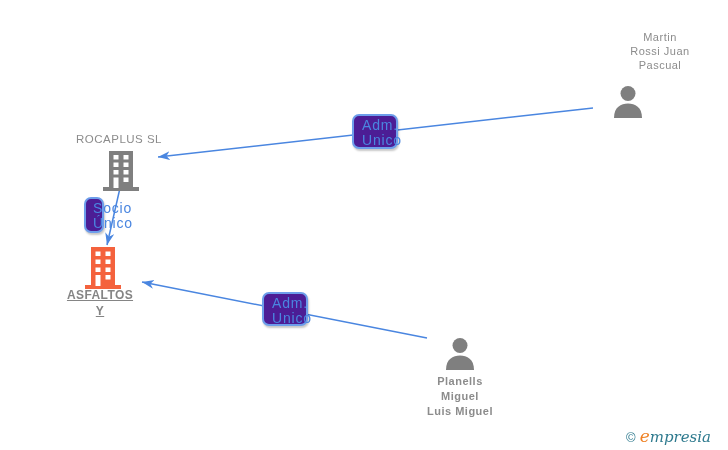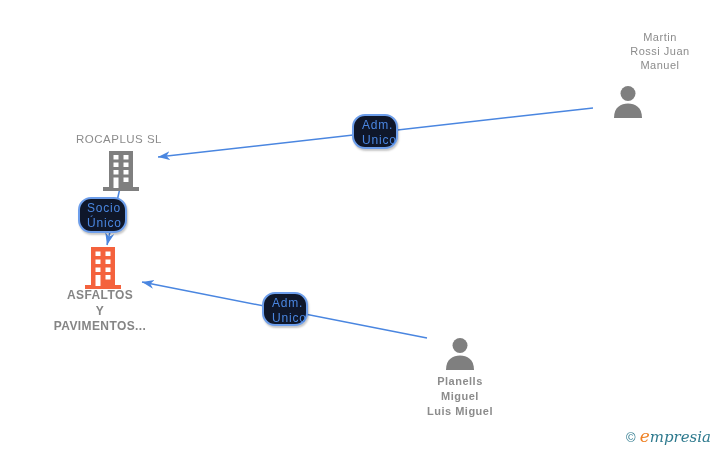--- a/index.html
+++ b/index.html
@@ -9,29 +9,29 @@
   }
   .connectors{position:absolute;left:0;top:0;z-index:1;}
   .node-label{
     position:absolute;z-index:2;color:#8c8c8c;font-size:11px;line-height:14px;
     letter-spacing:0.5px;text-align:center;white-space:nowrap;transform:translateX(-50%);
   }
   .company-label{font-size:11.5px;}
   .company-label-strong{font-weight:bold;font-size:12px;line-height:15.5px;color:#858585;letter-spacing:0.4px;}
   .node-icon{position:absolute;z-index:2;}
   .edge-box{
-    position:absolute;z-index:3;background:#0f172a;
-    border:2px solid #6d9eeb;border-radius:13px;
-    color:#4a86e0;font-size:12px;line-height:15px;letter-spacing:0.8px;
+    position:absolute;z-index:3;background:#4c1d95;
+    border:2px solid #6d9eeb;border-radius:7px;
+    color:#4a86e0;font-size:14px;line-height:15px;letter-spacing:0.8px;
     padding:2px 4px 2px 8px;box-sizing:border-box;
     box-shadow:1px 2px 2px rgba(0,0,0,0.22);
     white-space:nowrap;
   }
   .box1{left:352px;top:114px;width:46px;height:35px;}
-  .box-socio{left:78px;top:197px;width:49px;height:36px;padding-left:7px;}
+  .box-socio{left:84px;top:197px;width:20px;height:36px;padding-left:7px;}
   .box2{left:262px;top:292px;width:46px;height:34px;}
   .watermark{
     position:absolute;right:17px;bottom:4px;z-index:4;
     font-family:"DejaVu Serif", serif;font-style:italic;font-size:15px;color:#2e7a8e;
     white-space:nowrap;
   }
   .watermark .copy{font-style:normal;font-family:"Liberation Sans",sans-serif;font-size:13px;margin-right:4px;color:#2e7a8e;}
   .watermark .brand-e{color:#ef8023;font-size:17px;}
 </style>
 </head>
@@ -47,21 +47,21 @@
     </defs>
     <path d="M593,108 L158,157" stroke="#4a86e0" stroke-width="1.5" fill="none" marker-end="url(#arrow)"></path>
     <path d="M120,188 L107,245" stroke="#4a86e0" stroke-width="1.5" fill="none" marker-end="url(#arrow)"></path>
     <path d="M427,338 L142,282" stroke="#4a86e0" stroke-width="1.5" fill="none" marker-end="url(#arrow)"></path>
   </svg>
 
   <div>
     <div class="node-label" style="left:660px;top:30px;">
       <div>Martin</div>
       <div>Rossi Juan</div>
-      <div>Manuel</div>
+      <div>Pascual</div>
     </div>
     <svg class="node-icon" style="left:612px;top:85px;" width="32" height="33" viewBox="0 0 32 33">
       <circle cx="16" cy="8.5" r="7.5" fill="#7f7f7f"></circle>
       <path d="M2 33 C2 22 9 18.5 16 18.5 C23 18.5 30 22 30 33 Z" fill="#7f7f7f"></path>
     </svg>
   </div>
 
   <div>
     <div class="node-label company-label" style="left:119px;top:132px;text-align:center;">ROCAPLUS SL</div>
     <svg class="node-icon" style="left:102px;top:151px;" width="38" height="40" viewBox="0 0 38 40">
@@ -84,24 +84,23 @@
       <rect x="7" y="0" width="24" height="39" fill="#f4623d"></rect>
       <rect x="11.5" y="4.5" width="5" height="4.5" fill="#fff"></rect>
       <rect x="21.5" y="4.5" width="5" height="4.5" fill="#fff"></rect>
       <rect x="11.5" y="12.5" width="5" height="4.5" fill="#fff"></rect>
       <rect x="21.5" y="12.5" width="5" height="4.5" fill="#fff"></rect>
       <rect x="11.5" y="20.5" width="5" height="4.5" fill="#fff"></rect>
       <rect x="21.5" y="20.5" width="5" height="4.5" fill="#fff"></rect>
       <rect x="11.5" y="28" width="5" height="11" fill="#fff"></rect>
       <rect x="21.5" y="28" width="5" height="4.5" fill="#fff"></rect>
     </svg>
-    <div class="node-label company-label-strong" style="left:100px;top:288px;">
+    <div class="node-label company-label-strong" style="left:100px;top:288px;text-decoration:underline;">
       <div>ASFALTOS</div>
       <div>Y</div>
-      <div>PAVIMENTOS...</div>
     </div>
   </div>
 
   <div>
     <svg class="node-icon" style="left:444px;top:337px;" width="32" height="33" viewBox="0 0 32 33">
       <circle cx="16" cy="8.5" r="7.5" fill="#7f7f7f"></circle>
       <path d="M2 33 C2 22 9 18.5 16 18.5 C23 18.5 30 22 30 33 Z" fill="#7f7f7f"></path>
     </svg>
     <div class="node-label" style="left:460px;top:374px;line-height:15px;font-weight:bold;">
       <div>Planells</div>

